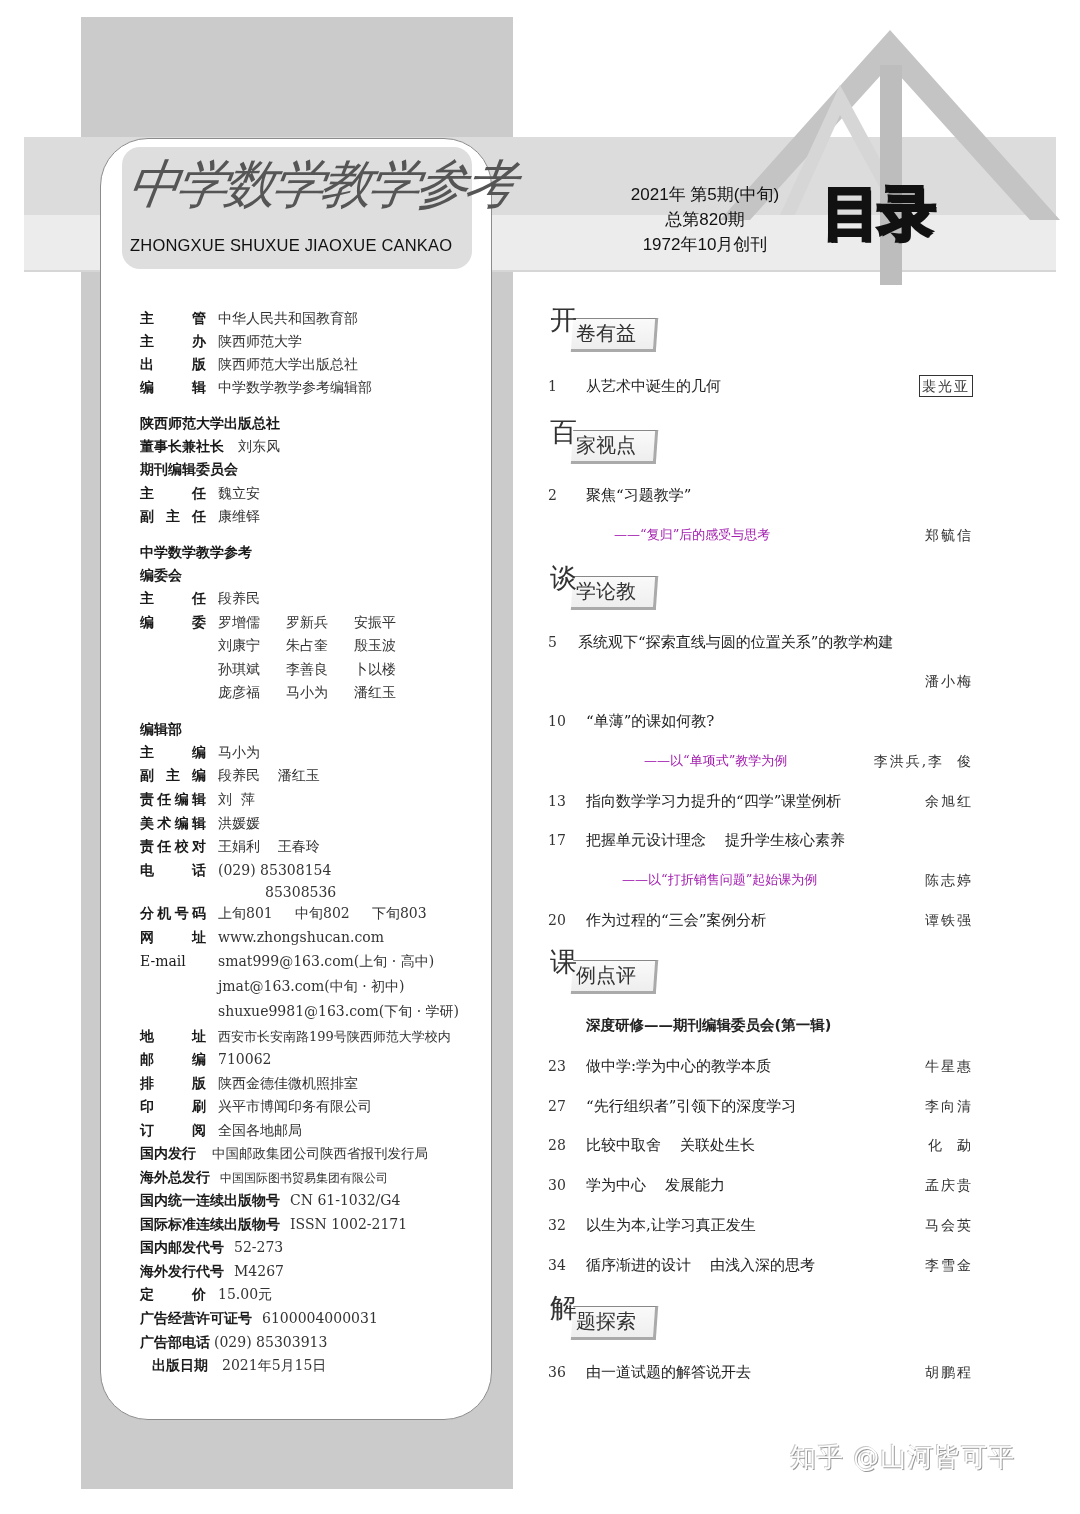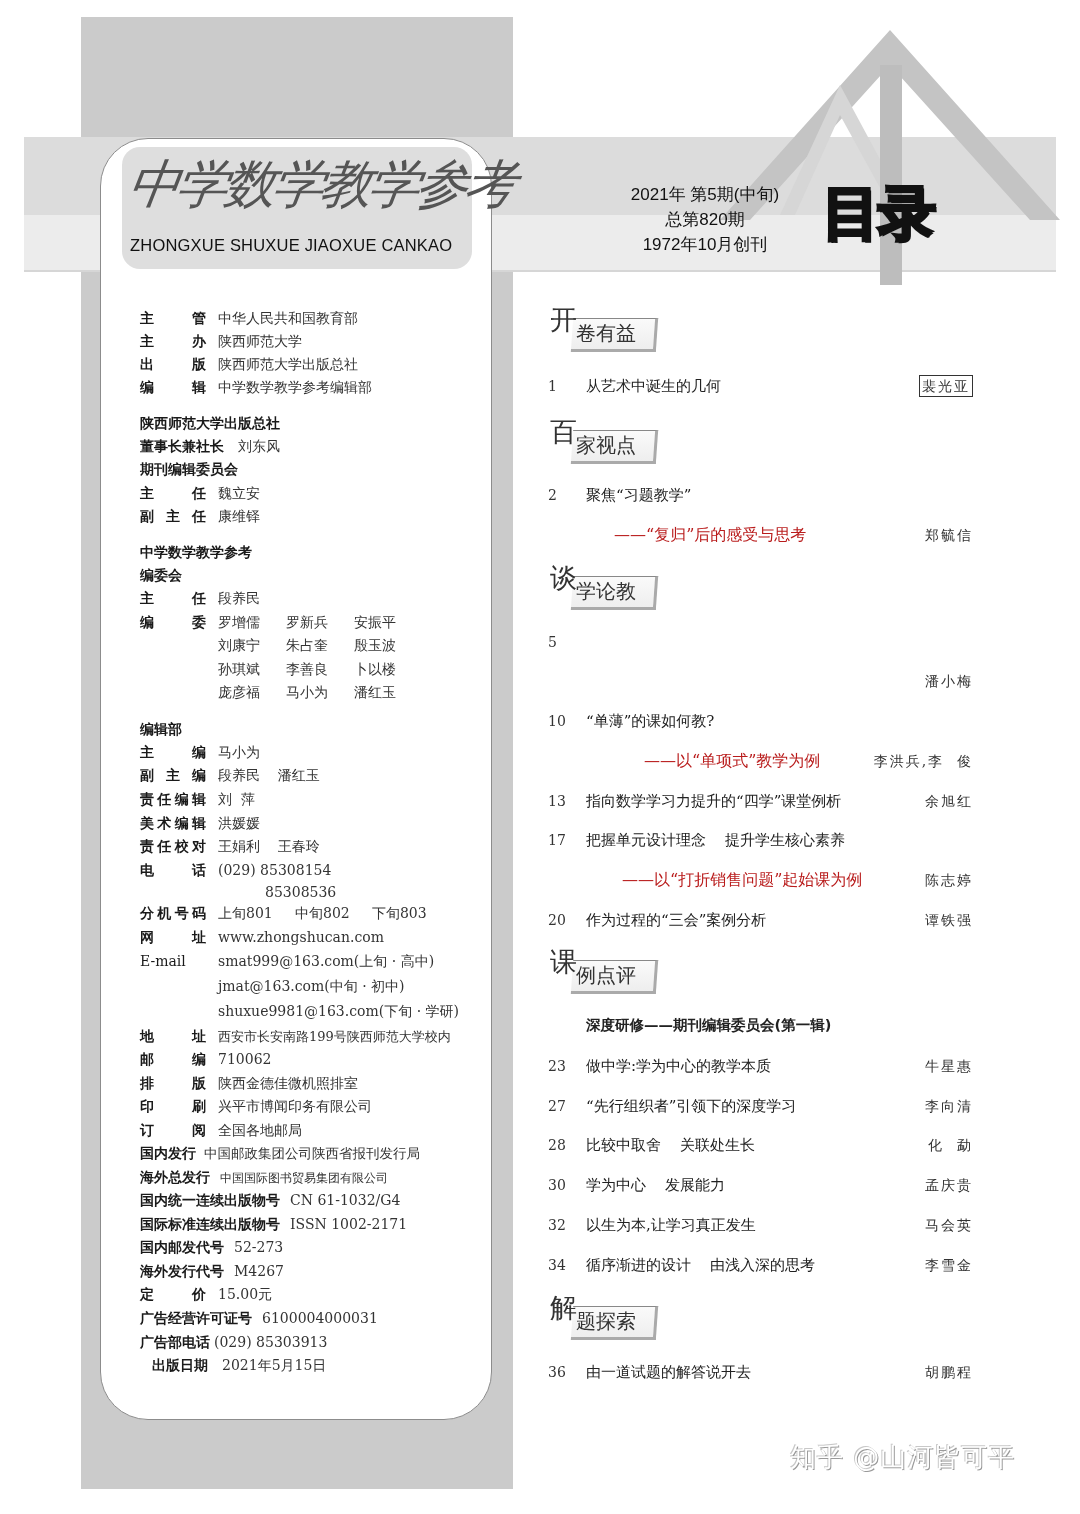--- a/index.html
+++ b/index.html
@@ -74,21 +74,21 @@
       background: linear-gradient(to bottom, #fafafa, #eee);
     }
     .sec-head .small {
       position: absolute; left: 28px; top: 14px; font-size: 20px; color: #333; font-family: "DejaVu Serif", serif; white-space: nowrap;
     }
     .toc-row { position: absolute; left: 0; width: 425px; height: 22px; line-height: 22px; font-size: 15px; white-space: nowrap; color: #222; }
     .toc-page { position: absolute; left: 0; width: 36px; color: #333; font-size: 14px; }
     .toc-title-text { position: absolute; left: 38px; }
     .toc-author { position: absolute; right: 0; font-size: 14px; letter-spacing: 2px; color: #333; }
     .toc-author.boxed { border: 1.5px solid #333; padding: 0 2px; line-height: 20px; top: 0; }
-    .toc-sub { position: absolute; font-size: 16px; color: #b91c1c; }
+    .toc-sub { position: absolute; font-size: 13px; color: #a21caf; }
     .special { position: absolute; left: 38px; font-family: "DejaVu Sans", sans-serif; font-weight: bold; font-size: 14.5px; color: #222; white-space: nowrap; }
 
     .watermark {
       left: 790px; top: 1440px; font-family: "DejaVu Sans", sans-serif; font-size: 26px; color: #fff;
       text-shadow: 1px 1px 0 #9a9a9a, -1px -1px 0 #c8c8c8; letter-spacing: 1px; white-space: nowrap;
     }
   </style>
 </head>
 <body>
 
@@ -203,21 +203,21 @@
   <div class="mast-row" style="top:1071px;">
     <span class="mast-label spread">排版</span><span class="mast-value">陕西金德佳微机照排室</span>
   </div>
   <div class="mast-row" style="top:1094px;">
     <span class="mast-label spread">印刷</span><span class="mast-value">兴平市博闻印务有限公司</span>
   </div>
   <div class="mast-row" style="top:1118px;">
     <span class="mast-label spread">订阅</span><span class="mast-value">全国各地邮局</span>
   </div>
   <div class="mast-row" style="top:1141px;">
-    <span class="mast-label" style="margin-right:8px;">国内发行</span><span class="mast-value" style="font-size:13.5px;">中国邮政集团公司陕西省报刊发行局</span>
+    <span class="mast-label" style="margin-right:16px;">国内发行</span><span class="mast-value" style="font-size:13.5px;">中国邮政集团公司陕西省报刊发行局</span>
   </div>
   <div class="mast-row" style="top:1165px;">
     <span class="mast-label" style="margin-right:10px;">海外总发行</span><span class="mast-value" style="font-size:12px;">中国国际图书贸易集团有限公司</span>
   </div>
   <div class="mast-row" style="top:1188px;">
     <span class="mast-label" style="margin-right:10px;">国内统一连续出版物号</span><span class="mast-value">CN 61-1032/G4</span>
   </div>
   <div class="mast-row" style="top:1212px;">
     <span class="mast-label" style="margin-right:10px;">国际标准连续出版物号</span><span class="mast-value">ISSN 1002-2171</span>
   </div>
@@ -268,20 +268,21 @@
     <span class="toc-author">郑毓信</span>
   </div>
 
   <div class="sec-head" style="top:564px;">
     <div class="box"></div>
     <span class="big">谈</span>
     <span class="small">学论教</span>
   </div>
   <div class="toc-row" style="top:631px;">
     <span class="toc-page">5</span>
+    <span class="toc-title-text" style="left:30px;">系统观下“探索直线与圆的位置关系”的教学构建</span>
   </div>
   <div class="toc-row" style="top:670px;">
     <span class="toc-author">潘小梅</span>
   </div>
   <div class="toc-row" style="top:710px;">
     <span class="toc-page">10</span>
     <span class="toc-title-text">“单薄”的课如何教?</span>
   </div>
   <div class="toc-row" style="top:750px;">
     <span class="toc-sub" style="left:96px;">——以“单项式”教学为例</span>

